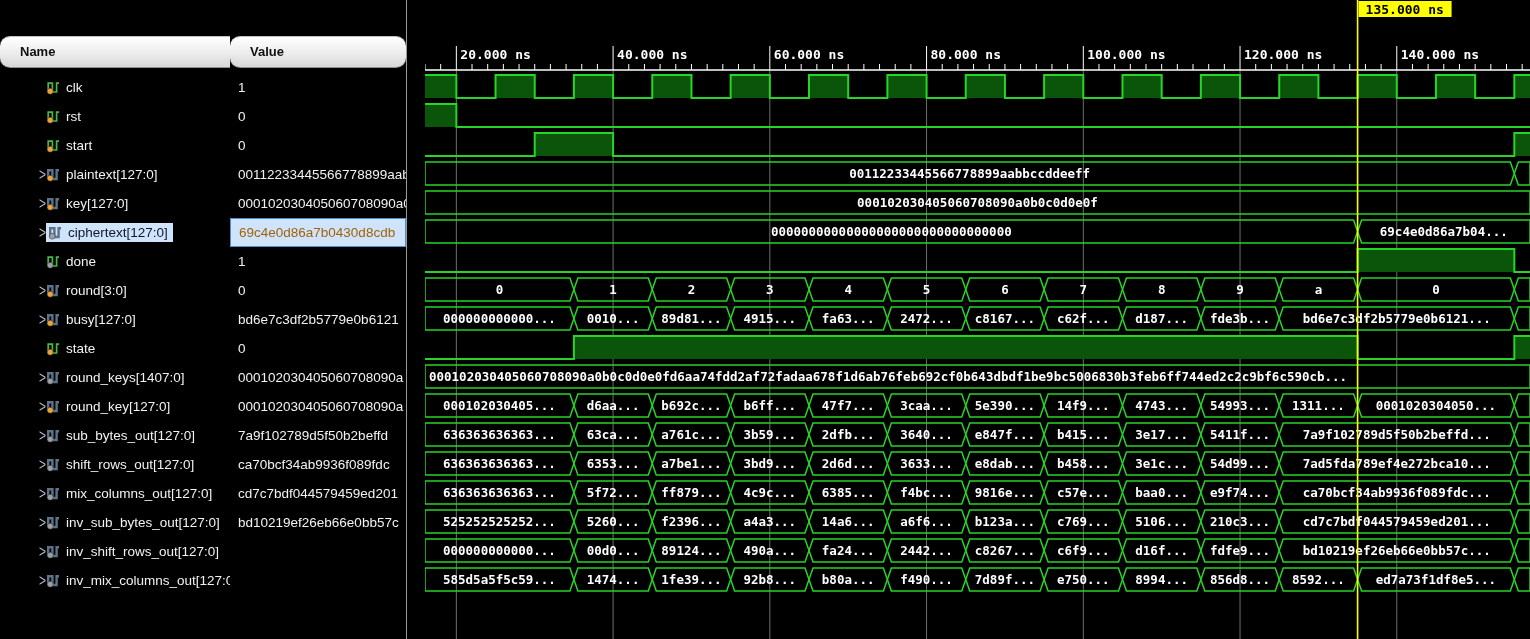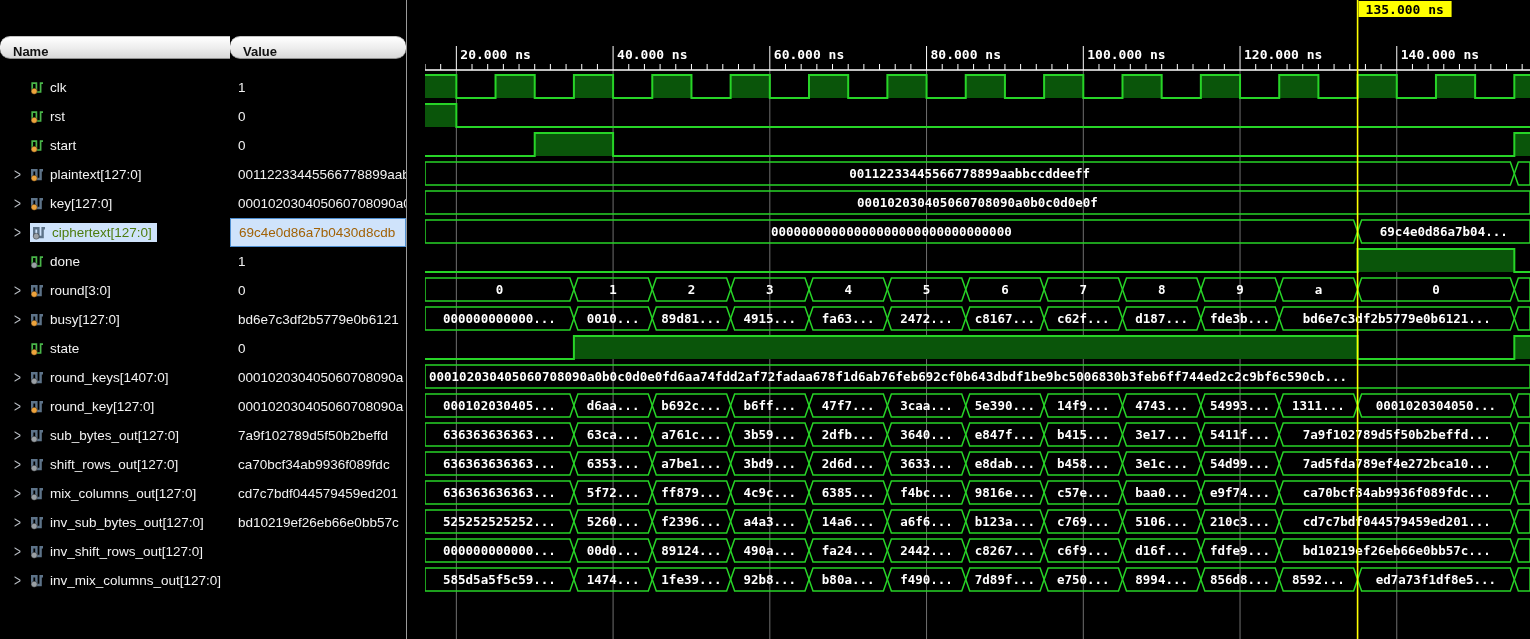--- a/index.html
+++ b/index.html
@@ -2,31 +2,31 @@
 <html><head>
 <meta charset="utf-8">
 <style>
   html,body{margin:0;padding:0;background:#000;}
   #app{position:relative;width:1530px;height:639px;background:#000;overflow:hidden;
        font-family:"Liberation Sans",sans-serif;}
   .panel{position:absolute;top:0;bottom:0;background:#000;}
   #name-panel{left:0;width:240px;}
   #value-panel{left:230px;width:177px;border-right:1px solid #9a9a9a;box-sizing:border-box;}
   #wave-panel{left:425px;width:1105px;}
-  .hdr{position:absolute;top:36px;height:23px;left:0;right:0;box-sizing:border-box;
+  .hdr{position:absolute;top:36px;height:32px;left:0;right:0;box-sizing:border-box;
        background:linear-gradient(#ffffff,#ececec 55%,#d8d8d8);
        border-top:1px solid #c2c2c2;border-bottom:1px solid #8f8f8f;
-       color:#111;font-weight:bold;font-size:13px;line-height:30px;padding-left:13px;border-radius:10px;}
+       color:#111;font-weight:bold;font-size:13px;line-height:30px;padding-left:20px;border-radius:10px;}
   .rows{position:absolute;top:73px;left:0;right:0;}
   .row{height:29px;display:flex;align-items:center;color:#f2f2f2;
        font-size:13.5px;white-space:nowrap;overflow:hidden;}
-  .nrow{padding-left:14px;}
+  .nrow{padding-left:30px;text-align:right;}
   .chev{width:16px;color:#b9bec4;font-size:12px;flex:0 0 16px;transform:scaleY(1.3);}
   .icon{width:15px;height:15px;margin-right:5px;flex:0 0 15px;}
-  .nsel{display:inline-flex;align-items:center;background:#cfe3fb;color:#4d7c0f;
+  .nsel{display:inline-flex;align-items:center;background:#cfe3fb;color:#0f172a;
         padding:2px 5px 2px 2px;}
   .vrow{padding-left:8px;box-sizing:border-box;}
   .vrow.sel{background:#cfe3fb;color:#a16207;border:1px solid #4f8fd0;}
   svg text{font-family:"DejaVu Sans Mono",monospace;}
 </style>
 </head>
 <body>
 
 <div id="app">
   <div id="name-panel" class="panel">

